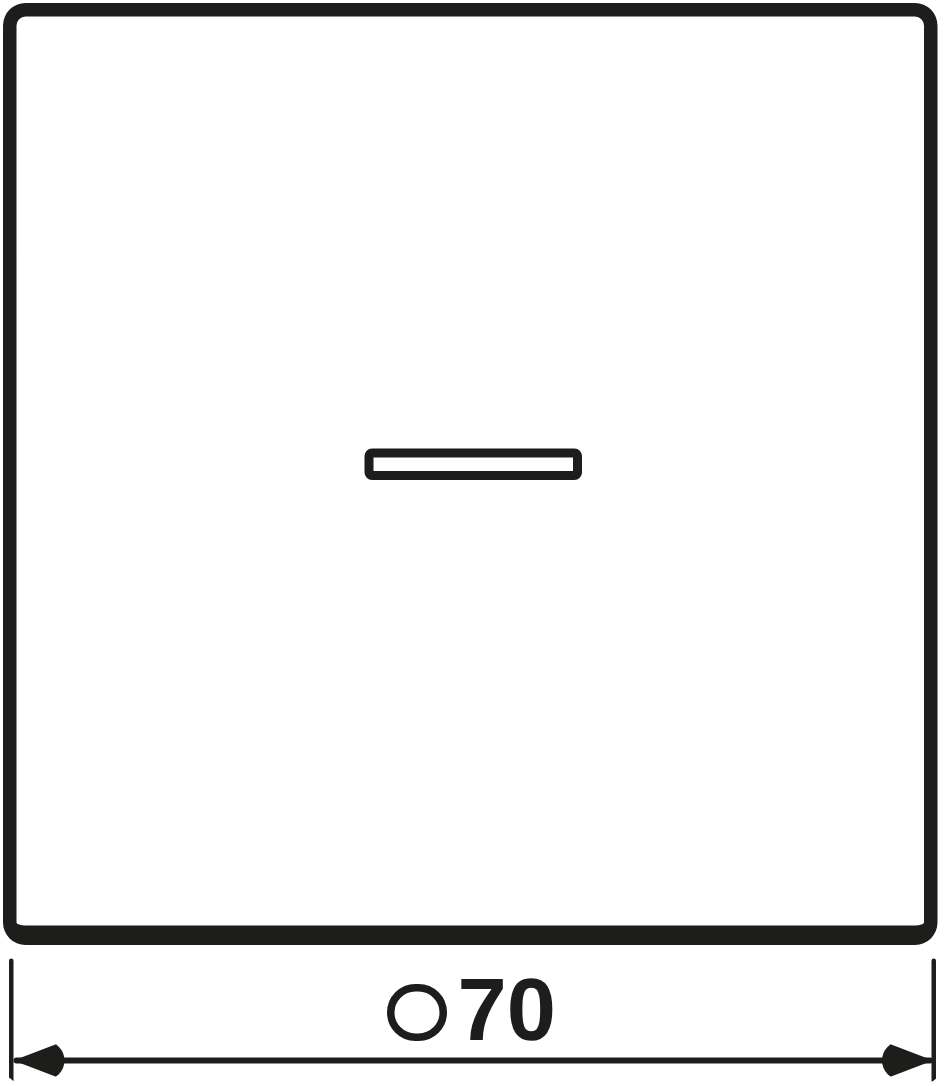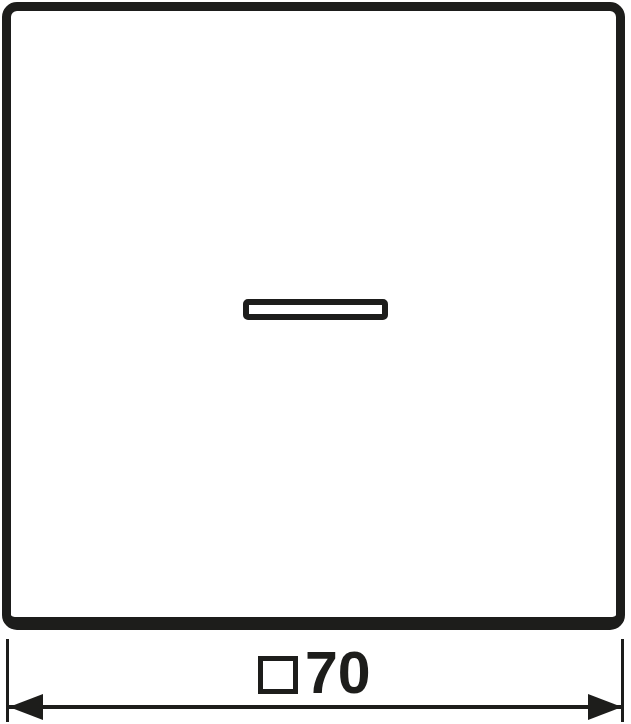--- a/index.html
+++ b/index.html
@@ -1,19 +1,19 @@
 <!DOCTYPE html>
 <html style="--ink: #1d1d1b; --background: #ffffff;"><head>
 <meta charset="utf-8">
 <style>
   :root {
     --ink: #1d1d1b;
     --background: #ffffff;
   }
-  * { margin: 0; padding: 0; box-sizing: border-box; }
+  * { margin: 0; padding: 0; box-sizing: border-box; border-radius: 20px; }
   html, body {
     width: 631px; height: 724px;
     background: var(--background);
     font-family: "Liberation Sans", sans-serif;
     overflow: hidden;
   }
   .canvas {
     position: relative;
     width: 631px; height: 724px;
     background: var(--background);

